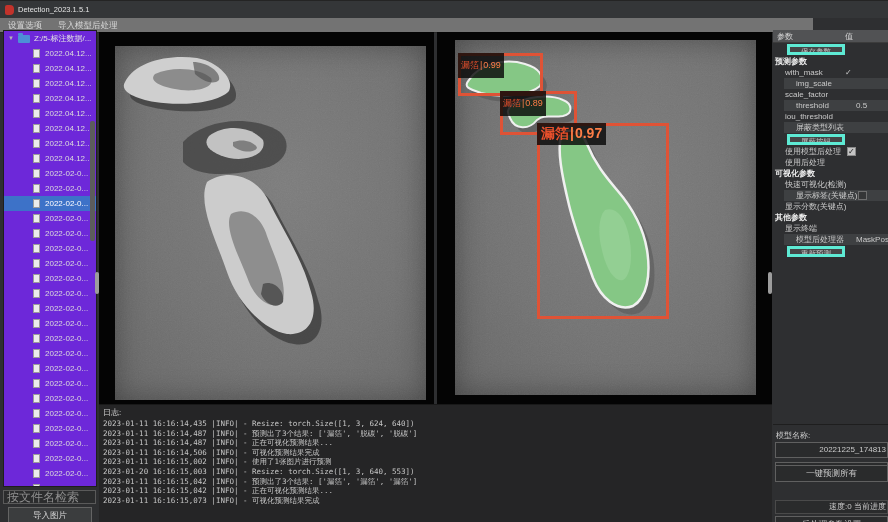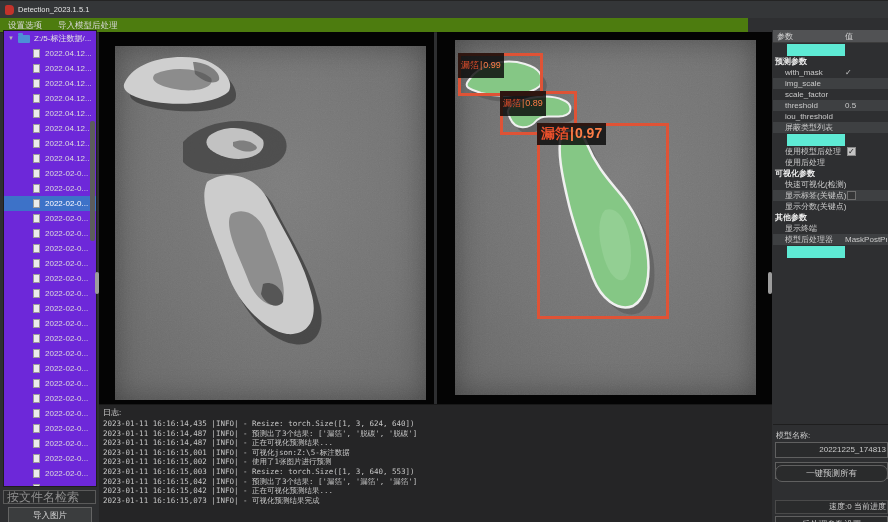--- a/index.html
+++ b/index.html
@@ -4,21 +4,21 @@
 <style>
   html,body{margin:0;padding:0;background:#1b1b1b;}
   *{box-sizing:border-box;}
   #app{position:relative;width:888px;height:522px;background:#2e2f31;overflow:hidden;
        font-family:"Liberation Sans","DejaVu Sans",sans-serif;color:#d6d6d6;}
 
   
   .titlebar{position:absolute;left:0;top:0;width:888px;height:18px;background:#343638;border-top:1px solid #242424;text-align:center;}
   .app-icon{position:absolute;left:5px;top:4px;width:9px;height:10px;background:#c2332b;border-radius:2px 4px 4px 2px;}
   .title-text{position:absolute;left:18px;top:0;height:18px;line-height:18px;font-size:7.5px;color:#e3e3e3;}
-  .menubar{position:absolute;left:0;top:18px;width:748px;height:15px;background:#4d7c0f;border-bottom:1px solid #262626;}
+  .menubar{position:absolute;left:0;top:18px;width:813px;height:15px;background:#737373;border-bottom:1px solid #262626;}
   .menu-item{float:left;height:15px;line-height:15px;font-size:8.5px;color:#d8d8d8;padding:0 8px;cursor:default;}
 
   
   .tree-panel{position:absolute;left:3px;top:30px;width:94px;height:457px;background:#6d28d9;border:1px solid #1e1e1e;overflow:hidden;}
   .tree-root{position:relative;height:15px;line-height:15px;font-size:8px;color:#e2e2e2;white-space:nowrap;}
   .expander{position:absolute;left:4px;top:0;font-size:6px;color:#b5b5b5;line-height:15px;}
   .expander::before{content:"▼";}
   .folder-icon{position:absolute;left:14px;top:4px;width:12px;height:8px;background:#4d8fd6;border-radius:1px;}
   .folder-icon::before{content:"";position:absolute;left:0;top:-2px;width:5px;height:2px;background:#4d8fd6;border-radius:1px 1px 0 0;}
   .root-label{position:absolute;left:30px;top:0;}
@@ -67,39 +67,39 @@
       font-size:7.5px;color:#c6c6c6;white-space:nowrap;overflow:hidden;}
 
   
   .params-panel{position:absolute;left:773px;top:30px;width:115px;height:392px;background:#2e2f31;}
   .params-header{position:relative;height:13px;background:#515254;border-bottom:1px solid #3c3c3c;font-size:8px;color:#d8d8d8;}
   .ph-param{position:absolute;left:4px;top:0;line-height:13px;}
   .ph-value{position:absolute;left:72px;top:0;line-height:13px;}
   .prow{position:relative;height:11px;font-size:8px;}
   .prow .plabel{position:absolute;left:12px;top:0;line-height:11px;color:#c9c9c9;white-space:nowrap;}
   .prow.section .plabel{left:2px;font-weight:bold;color:#ededed;}
-  .prow.light{background:#3e4042;}
+  .prow.light{background:#3e4042;margin-left:11px;}
   .prow.btnrow{height:13px;}
   .prow.btnrow .plabel{left:14px;top:1px;width:58px;height:11px;line-height:10px;text-align:center;
-      background:#454647;border:6px solid #5eead4;color:#c2c2c2;font-size:7.5px;white-space:nowrap;overflow:hidden;}
+      background:#454647;border:3px solid #5eead4;color:#c2c2c2;font-size:7.5px;white-space:nowrap;overflow:hidden;}
   .pval{position:absolute;left:72px;top:0;line-height:11px;color:#c9c9c9;font-size:8px;white-space:nowrap;overflow:hidden;max-width:42px;}
   .pmark{position:absolute;left:74px;top:1px;}
   .pmark.cb-on{width:9px;height:9px;background:#c4c4c4;border:1px solid #8a8a8a;}
   .pmark.cb-on::after{content:"✓";position:absolute;left:0px;top:-1px;font-size:8px;color:#161616;}
   .pmark.cb-off{width:9px;height:9px;background:#353637;border:1px solid #6e6e6e;}
 
   
   .model-panel{position:absolute;left:773px;top:424px;width:115px;height:98px;border-top:1px solid #1e1e1e;}
   .model-name-label{position:absolute;left:3px;top:5px;font-size:8px;color:#cfcfcf;}
   .model-name-field{position:absolute;left:2px;top:17px;width:113px;height:16px;background:#2a2b2c;border:1px solid #606060;
       font-size:8px;color:#c9c9c9;line-height:14px;text-align:right;padding-right:1px;white-space:nowrap;overflow:hidden;}
   .mbtn{position:absolute;left:2px;width:113px;height:17px;background:#2a2b2c;border:1px solid #606060;
       font-size:8.5px;color:#cccccc;text-align:center;line-height:15px;white-space:nowrap;overflow:hidden;}
   #load-model-btn{top:37px;}
-  #predict-all-btn{top:40px;border-radius:7px;}
+  #predict-all-btn{top:40px;}
   .progress-bar{position:absolute;left:2px;top:75px;width:113px;height:14px;background:#2a2b2c;border:1px solid #4a4a4a;
       font-size:8px;color:#c9c9c9;line-height:12px;text-align:right;padding-right:1px;white-space:nowrap;overflow:hidden;}
   #postproc-btn{top:91px;height:16px;}
 </style>
 </head>
 <body>
 
 <div id="app">
 
   <div class="titlebar">
@@ -356,27 +356,27 @@
   <div class="log-area">
     <div class="log-title">日志:</div>
     <div class="log-lines">
 
         <div class="log-line">2023-01-11 16:16:14,435 |INFO| - Resize: torch.Size([1, 3, 624, 640])</div>
 
         <div class="log-line">2023-01-11 16:16:14,487 |INFO| - 预测出了3个结果: ['漏箔', '脱碳', '脱碳']</div>
 
         <div class="log-line">2023-01-11 16:16:14,487 |INFO| - 正在可视化预测结果...</div>
 
-
-        <div class="log-line">2023-01-11 16:16:15,001 |INFO| - 可视化json:Z:\5-标注数据</div>
+        <div class="log-line">2023-01-11 16:16:14,506 |INFO| - 可视化预测结果完成</div>
+
 
         <div class="log-line">2023-01-11 16:16:15,002 |INFO| - 使用了1张图片进行预测</div>
 
 
-        <div class="log-line">2023-01-11 16:16:15,003 |INFO| - Resize: torch.Size([1, 3, 640, 553])</div>
+        <div class="log-line">2023-01-20 16:16:15,003 |INFO| - Resize: torch.Size([1, 3, 640, 553])</div>
 
         <div class="log-line">2023-01-11 16:16:15,042 |INFO| - 预测出了3个结果: ['漏箔', '漏箔', '漏箔']</div>
 
         <div class="log-line">2023-01-11 16:16:15,042 |INFO| - 正在可视化预测结果...</div>
 
         <div class="log-line">2023-01-11 16:16:15,073 |INFO| - 可视化预测结果完成</div>
       </div>
   </div>
 
   <div class="params-panel">

